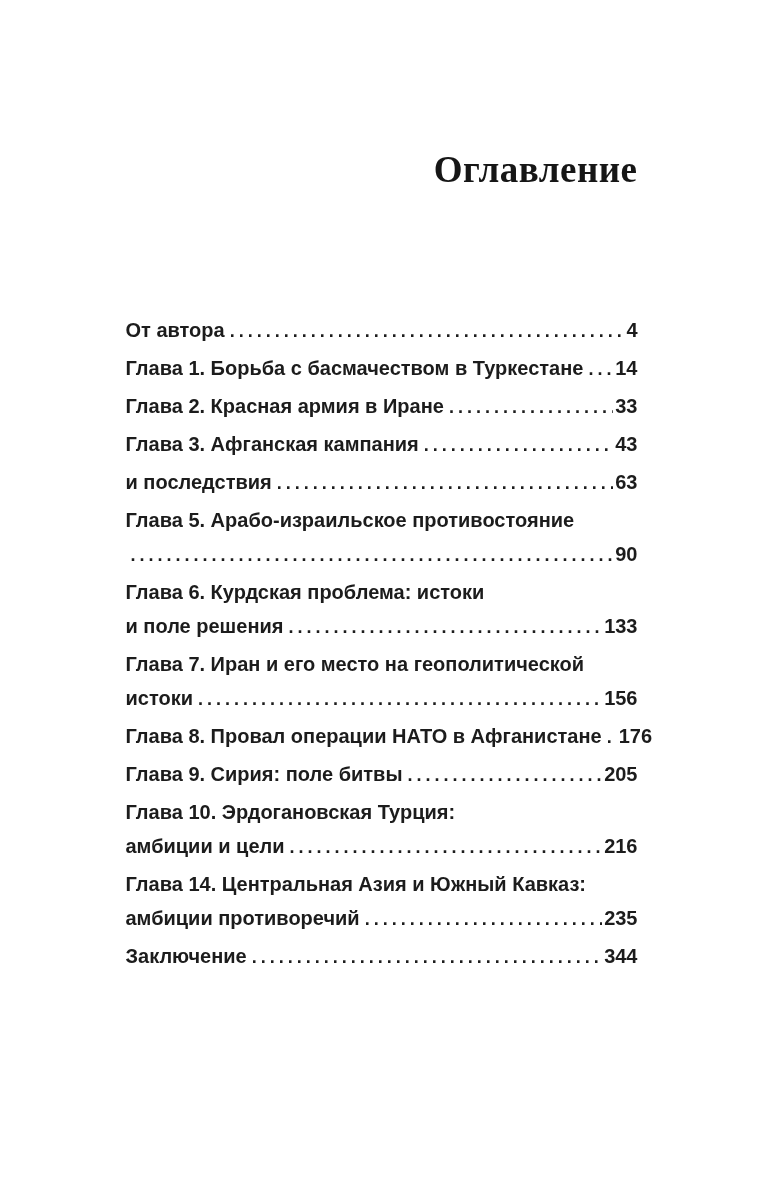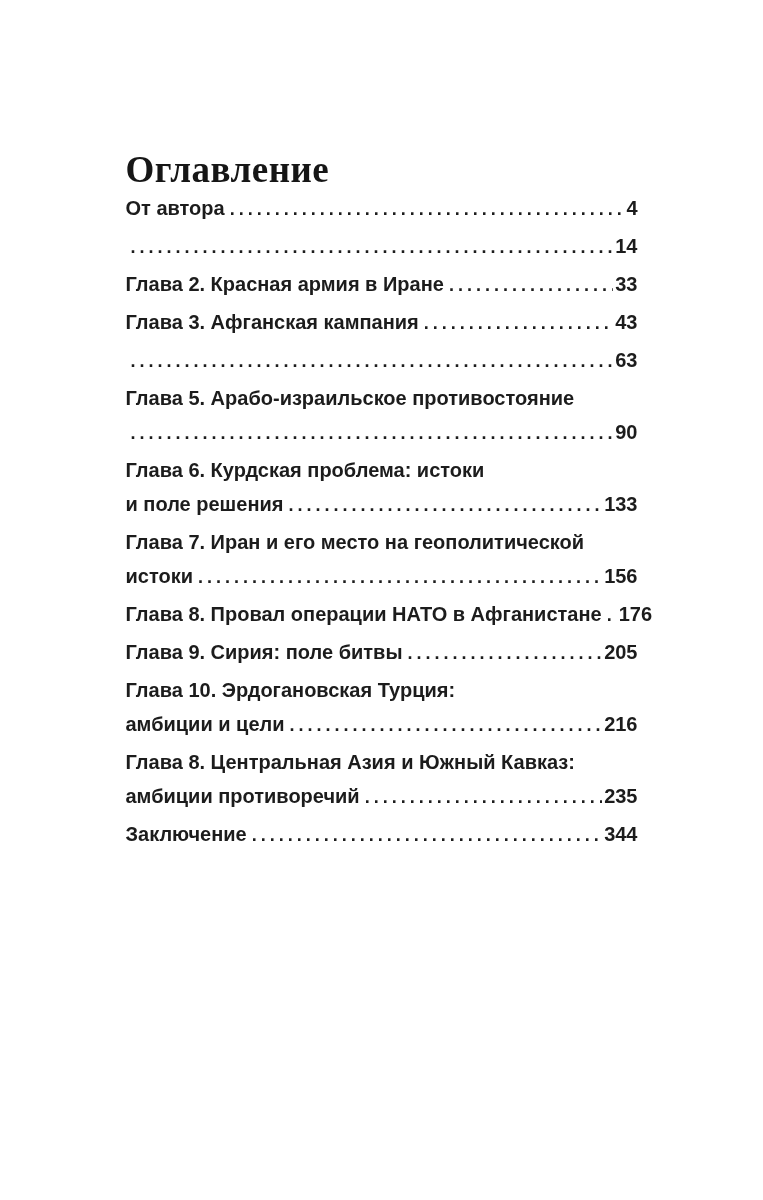--- a/index.html
+++ b/index.html
@@ -19,25 +19,26 @@
   .content {
     width: 512px;
     margin: 0 auto;
     padding-top: 148px;
   }
   .page-title {
     font-family: "Liberation Serif", "DejaVu Serif", serif;
     font-weight: 700;
     font-size: 37px;
     letter-spacing: 0.5px;
-    text-align: left;
+    text-align: right;
     color: #161616;
     margin: 0;
   }
   .toc-list {
+    margin-top: 122px;
   }
   .toc-entry {
     margin-bottom: 3px;
   }
   .toc-text {
     font-size: 20px;
     font-weight: 700;
     line-height: 34px;
     color: #1c1c1c;
     white-space: nowrap;
@@ -80,40 +81,42 @@
     <div class="toc-list">
         <div class="toc-entry">
           <div class="toc-line">
             <span class="toc-text">От автора</span>
             <span class="leader"></span>
             <span class="toc-page">4</span>
           </div>
         </div>
         <div class="toc-entry">
           <div class="toc-line">
+            <span class="toc-text">Глава 1. Борьба с басмачеством в Туркестане</span>
             <span class="leader"></span>
             <span class="toc-page">14</span>
           </div>
         </div>
         <div class="toc-entry">
           <div class="toc-line">
             <span class="toc-text">Глава 2. Красная армия в Иране</span>
             <span class="leader"></span>
             <span class="toc-page">33</span>
           </div>
         </div>
         <div class="toc-entry">
           <div class="toc-line">
             <span class="toc-text">Глава 3. Афганская кампания</span>
             <span class="leader"></span>
             <span class="toc-page">43</span>
           </div>
         </div>
         <div class="toc-entry">
           <div class="toc-line">
+            <span class="toc-text">и последствия</span>
             <span class="leader"></span>
             <span class="toc-page">63</span>
           </div>
         </div>
         <div class="toc-entry">
           <div class="toc-text">Глава 5. Арабо-израильское противостояние</div>
           <div class="toc-line">
             <span class="leader"></span>
             <span class="toc-page">90</span>
           </div>
@@ -150,21 +153,21 @@
         </div>
         <div class="toc-entry">
           <div class="toc-text">Глава 10. Эрдогановская Турция:</div>
           <div class="toc-line">
             <span class="toc-text">амбиции и цели</span>
             <span class="leader"></span>
             <span class="toc-page">216</span>
           </div>
         </div>
         <div class="toc-entry">
-          <div class="toc-text">Глава 8. Центральная Азия и Южный Кавказ:</div>
+          <div class="toc-text">Глава 14. Центральная Азия и Южный Кавказ:</div>
           <div class="toc-line">
             <span class="toc-text">амбиции противоречий</span>
             <span class="leader"></span>
             <span class="toc-page">235</span>
           </div>
         </div>
         <div class="toc-entry">
           <div class="toc-line">
             <span class="toc-text">Заключение</span>
             <span class="leader"></span>

